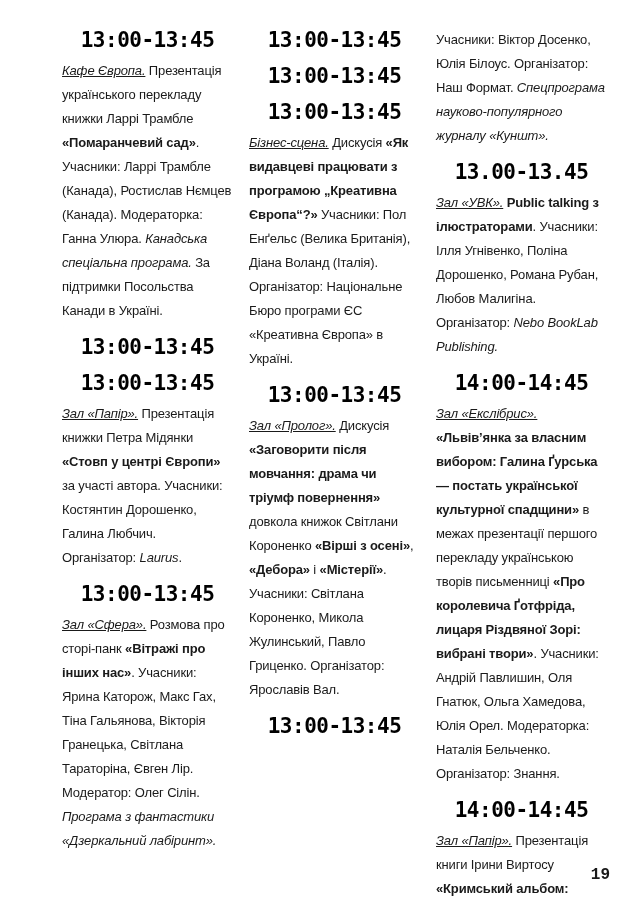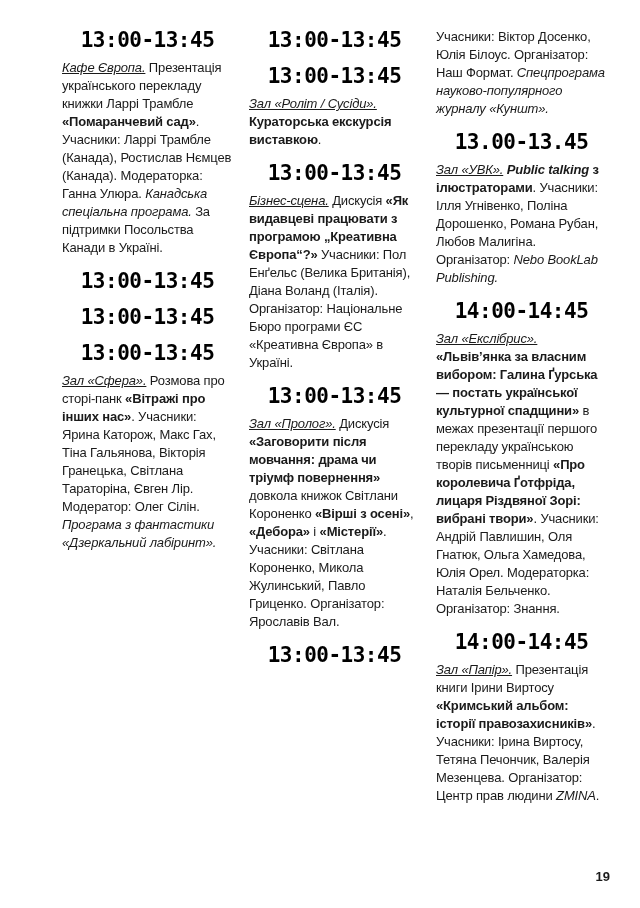--- a/index.html
+++ b/index.html
@@ -27,67 +27,67 @@
     line-height: 24px;
     letter-spacing: -0.5px;
     text-align: center;
     color: #000;
     margin: 12px 0 7px;
     white-space: nowrap;
   }
   .event:first-child > .time { margin-top: 0; }
   .desc {
     font-size: 13px;
-    line-height: 18px;
+    line-height: 24px;
     letter-spacing: -0.15px;
     color: #1a1a1a;
     text-align: left;
   }
   .run-u { text-decoration: underline; font-style: italic; }
   .run-b { font-weight: bold; }
   .run-i { font-style: italic; }
-  .run-bi { font-weight: bold; font-style: italic; }
+  .run-bi { font-weight: bold; }
   .page-number {
     position: absolute;
     right: 30px;
     bottom: 24px;
-    font-family: Liberation Sans, sans-serif;
+    font-family: Liberation Mono, monospace;
     font-weight: bold;
-    font-size: 13px;
+    font-size: 16px;
     color: #1a1a1a;
   }
 </style>
 </head>
 <body>
 
 <div class="page">
   <div class="columns">
       <div class="column">
         <div class="event">
           <div class="time">13:00-13:45</div>
           <p class="desc"><span class="run-u">Кафе Європа.</span><span class="run-r"> Презентація українського перекладу книжки Ларрі Трамбле </span><span class="run-b">«Помаранчевий сад»</span><span class="run-r">. Учасники: Ларрі Трамбле (Канада), Ростислав Нємцев (Канада). Модераторка: Ганна Улюра. </span><span class="run-i">Канадська спеціальна програма.</span><span class="run-r"> За підтримки Посольства Канади в Україні.</span></p>
         </div>
         <div class="event">
           <div class="time">13:00-13:45</div>
         </div>
         <div class="event">
           <div class="time">13:00-13:45</div>
+          <p class="desc"><span class="run-u">Зал «Папір».</span><span class="run-r"> Презентація книжки Петра Мідянки </span><span class="run-b">«Стовп у центрі Європи»</span><span class="run-r"> за участі автора. Учасники: Костянтин Дорошенко, Галина Любчич. Організатор: </span><span class="run-i">Laurus</span><span class="run-r">.</span></p>
         </div>
         <div class="event">
           <div class="time">13:00-13:45</div>
           <p class="desc"><span class="run-u">Зал «Сфера».</span><span class="run-r"> Розмова про сторі-панк </span><span class="run-b">«Вітражі про інших нас»</span><span class="run-r">. Учасники: Ярина Каторож, Макс Гах, Тіна Гальянова, Вікторія Гранецька, Світлана Тараторіна, Євген Лір. Модератор: Олег Сілін. </span><span class="run-i">Програма з фантастики «Дзеркальний лабіринт».</span></p>
         </div>
       </div>
       <div class="column">
         <div class="event">
           <div class="time">13:00-13:45</div>
         </div>
         <div class="event">
           <div class="time">13:00-13:45</div>
-          <p class="desc"><span class="run-u">Зал «Роліт / Сусіди».</span><span class="run-r"> </span><span class="run-b">Кураторська екскурсія виставкою</span><span class="run-r">.</span></p>
         </div>
         <div class="event">
           <div class="time">13:00-13:45</div>
           <p class="desc"><span class="run-u">Бізнес-сцена.</span><span class="run-r"> Дискусія </span><span class="run-b">«Як видавцеві працювати з програмою „Креативна Європа“?»</span><span class="run-r"> Учасники: Пол Енґельс (Велика Британія), Діана Воланд (Італія). Організатор: Національне Бюро програми ЄС «Креативна Європа» в Україні.</span></p>
         </div>
         <div class="event">
           <div class="time">13:00-13:45</div>
           <p class="desc"><span class="run-u">Зал «Пролог».</span><span class="run-r"> Дискусія </span><span class="run-b">«Заговорити після мовчання: драма чи тріумф повернення»</span><span class="run-r"> довкола книжок Світлани Короненко </span><span class="run-b">«Вірші з осені»</span><span class="run-r">, </span><span class="run-b">«Дебора»</span><span class="run-r"> і </span><span class="run-b">«Містерії»</span><span class="run-r">. Учасники: Світлана Короненко, Микола Жулинський, Павло Гриценко. Організатор: Ярославів Вал.</span></p>
         </div>
         <div class="event">

